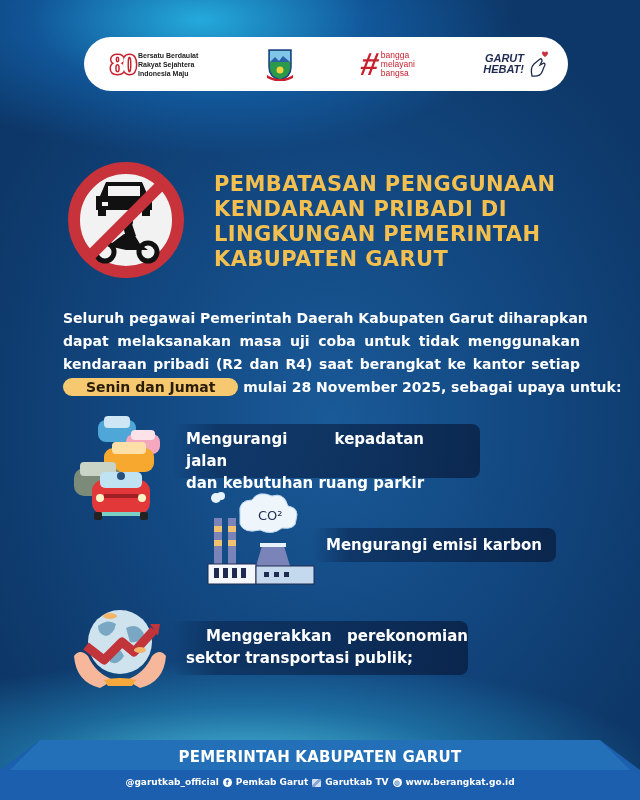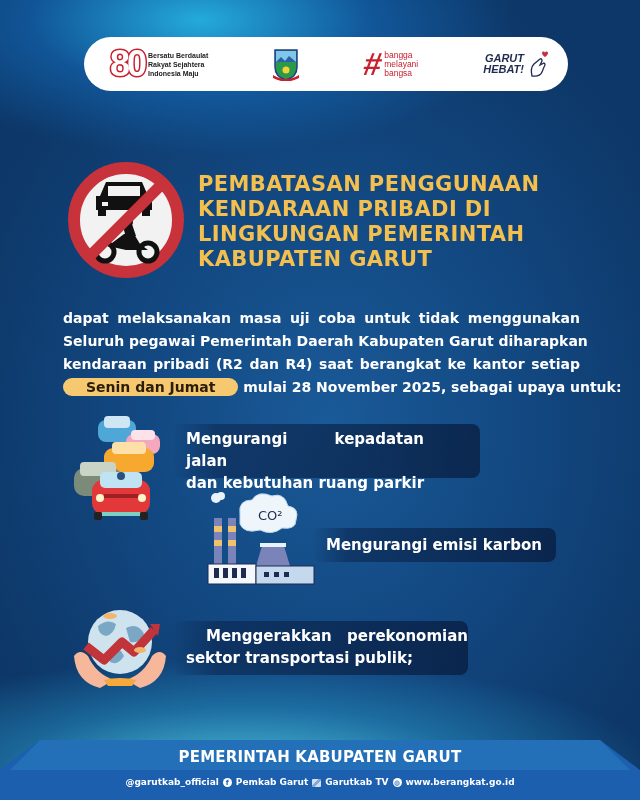--- a/index.html
+++ b/index.html
@@ -7,35 +7,35 @@
   .poster{position:relative;width:640px;height:800px;overflow:hidden;
     background:
       radial-gradient(ellipse 420px 180px at 200px 20px, rgba(40,190,240,0.85) 0%, rgba(20,110,190,0.55) 40%, rgba(12,60,120,0) 75%),
       radial-gradient(ellipse 520px 140px at 240px 770px, rgba(80,200,225,0.9) 0%, rgba(40,150,200,0.5) 45%, rgba(12,60,120,0) 80%),
       radial-gradient(ellipse 380px 460px at 330px 420px, #1a5a98 0%, #134a84 45%, #0d3768 100%);
   }
   
   .logo-bar{position:absolute;left:84px;top:37px;width:484px;height:54px;background:#fff;border-radius:27px;
     display:flex;align-items:center;justify-content:space-between;padding:0 18px 0 26px;box-sizing:border-box;}
   .logo80{display:flex;align-items:center;gap:4px;}
-  .logo80 .num{font-family:Liberation Sans, sans-serif;font-weight:900;font-size:36px;color:#fff;
+  .logo80 .num{font-family:Liberation Serif, serif;font-weight:900;font-size:30px;color:#fff;
     -webkit-text-stroke:3px #c8202e;paint-order:stroke;letter-spacing:-3px;line-height:1;}
   .logo80 .tag{font-family:"Liberation Sans",sans-serif;font-size:7px;font-weight:700;color:#222;line-height:9px;}
   .crest{width:26px;height:34px;}
   .berakhlak{display:flex;flex-direction:column;line-height:1;}
   .berakhlak .bt{font-family:"Liberation Sans",sans-serif;font-weight:700;font-size:15px;color:#a32334;}
   .berakhlak .bs{font-size:3.2px;color:#555;width:96px;margin-top:2px;}
   .bangga{display:flex;align-items:center;gap:2px;}
   .bangga .hash{font-family:"Liberation Sans",sans-serif;font-weight:900;font-size:32px;color:#c8202e;line-height:1;transform:skewX(-10deg);}
   .bangga .words{font-family:"Liberation Sans",sans-serif;font-size:8.5px;color:#c8202e;line-height:9px;}
   .garut-hebat{display:flex;align-items:center;gap:4px;}
   .garut-hebat .gh{font-family:"Liberation Sans",sans-serif;font-weight:900;font-style:italic;font-size:11px;color:#1e2a50;line-height:11px;text-align:right;}
   
   .nosign{position:absolute;left:68px;top:162px;width:116px;height:116px;}
-  .headline{position:absolute;left:198px;top:172px;width:410px;color:#f3bf4f;font-family:"DejaVu Sans",sans-serif;
+  .headline{position:absolute;left:214px;top:172px;width:410px;color:#f3bf4f;font-family:"DejaVu Sans",sans-serif;
     font-weight:bold;font-size:21px;line-height:25px;letter-spacing:0.4px;}
   .headline div{white-space:nowrap;}
   
   .intro{position:absolute;left:63px;top:307px;width:517px;color:#fff;font-family:"DejaVu Sans",sans-serif;font-weight:bold;
     font-size:14px;line-height:23px;text-align:justify;text-align-last:left;}
   .intro .line{display:block;text-align:justify;text-align-last:justify;white-space:nowrap;}
   .intro .line.last{text-align-last:left;}
   .hl{background:#f6c870;color:#2a1d08;border-radius:9px;padding:1px 23px;}
   
   .pill{position:absolute;background:linear-gradient(90deg,rgba(10,35,75,0.0) 0%,rgba(10,35,75,0.55) 15%,rgba(8,28,62,0.75) 100%);
@@ -118,22 +118,22 @@
   </svg>
 
   <div class="headline">
     <div>PEMBATASAN PENGGUNAAN</div>
     <div>KENDARAAN PRIBADI DI</div>
     <div>LINGKUNGAN PEMERINTAH</div>
     <div>KABUPATEN GARUT</div>
   </div>
 
   <div class="intro">
+    <span class="line">Seluruh pegawai Pemerintah Daerah Kabupaten Garut diharapkan</span>
     <span class="line">dapat melaksanakan masa uji coba untuk tidak menggunakan</span>
-    <span class="line">Seluruh pegawai Pemerintah Daerah Kabupaten Garut diharapkan</span>
     <span class="line">kendaraan pribadi (R2 dan R4) saat berangkat ke kantor setiap</span>
     <span class="line last"><span class="hl">Senin dan Jumat</span><span> mulai 28 November 2025, sebagai upaya untuk:</span></span>
   </div>
 
   <svg class="ill" style="left:68px;top:412px" width="104" height="116" viewBox="0 0 104 116">
     <g>
       <rect x="30" y="8" width="38" height="22" rx="8" fill="#4fa7d8"></rect>
       <rect x="36" y="4" width="26" height="12" rx="4" fill="#cfe6f5"></rect>
       <rect x="58" y="22" width="34" height="20" rx="8" fill="#f5a8bd"></rect>
       <rect x="63" y="18" width="24" height="10" rx="4" fill="#fde2ea"></rect>

